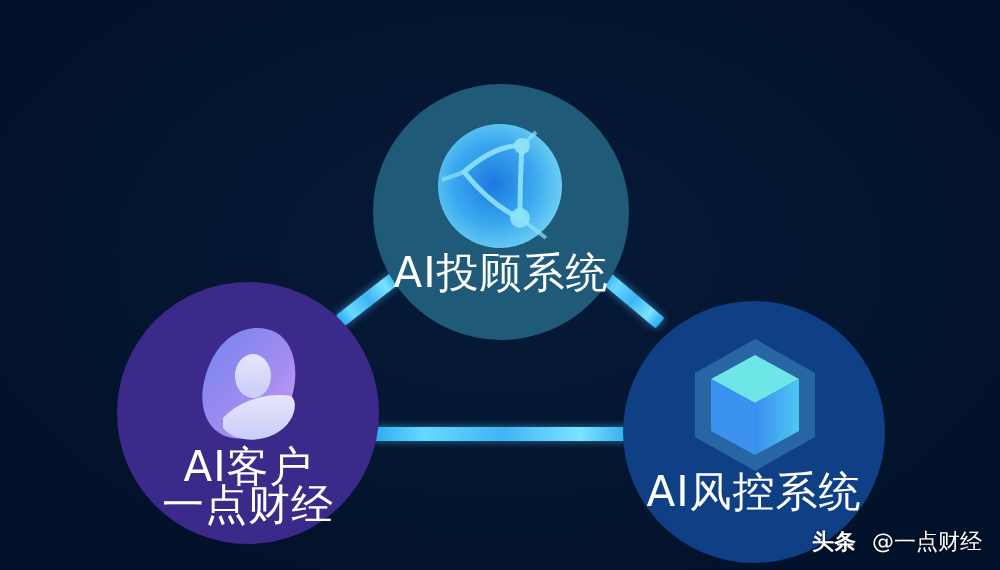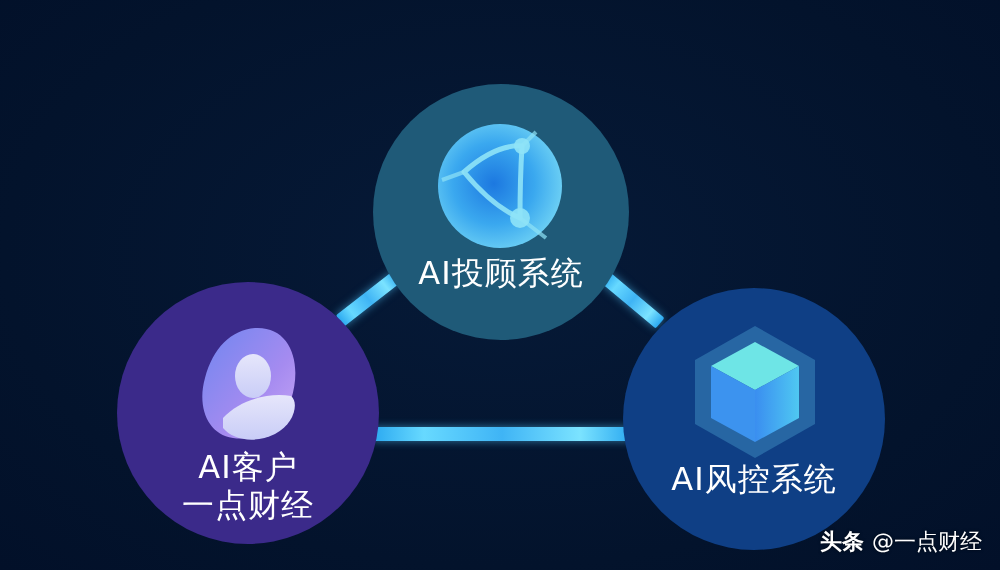--- a/index.html
+++ b/index.html
@@ -28,41 +28,41 @@
     }
     .node-top {
       left: 373px; top: 84px; width: 256px; height: 256px;
       background: #1f5a78;
     }
     .node-left {
       left: 117px; top: 282px; width: 262px; height: 262px;
       background: #3b2a8a;
     }
     .node-right {
-      left: 623px; top: 288px; width: 262px; height: 262px;
+      left: 623px; top: 301px; width: 262px; height: 262px;
       background: #0f3f85;
     }
 
     .label {
-      color: #ffffff; font-size: 32px; line-height: 38px; text-align: center;
+      color: #ffffff; font-size: 42px; line-height: 38px; text-align: center;
       letter-spacing: 1px; position: absolute; width: 100%;
     }
     .node-top .label { top: 170px; }
     .node-left .label { top: 166px; }
     .node-right .label { top: 172px; }
 
     .icon { position: absolute; }
     .globe-icon { left: 63px; top: 38px; width: 128px; height: 128px; }
     .user-icon { left: 78px; top: 40px; width: 110px; height: 122px; }
     .cube-icon { left: 70px; top: 36px; width: 124px; height: 136px; }
 
     .watermark {
       position: absolute; right: 18px; bottom: 14px;
       color: #ffffff; font-size: 22px; line-height: 28px;
-      display: flex; gap: 8px; align-items: center;
+      display: flex; gap: 16px; align-items: center;
       text-shadow: 0 0 3px rgba(0,0,0,0.6);
     }
     .wm-brand { font-weight: bold; }
   </style>
 </head>
 <body>
 
 <div class="stage">
 
   <div class="connector conn-left"></div>

